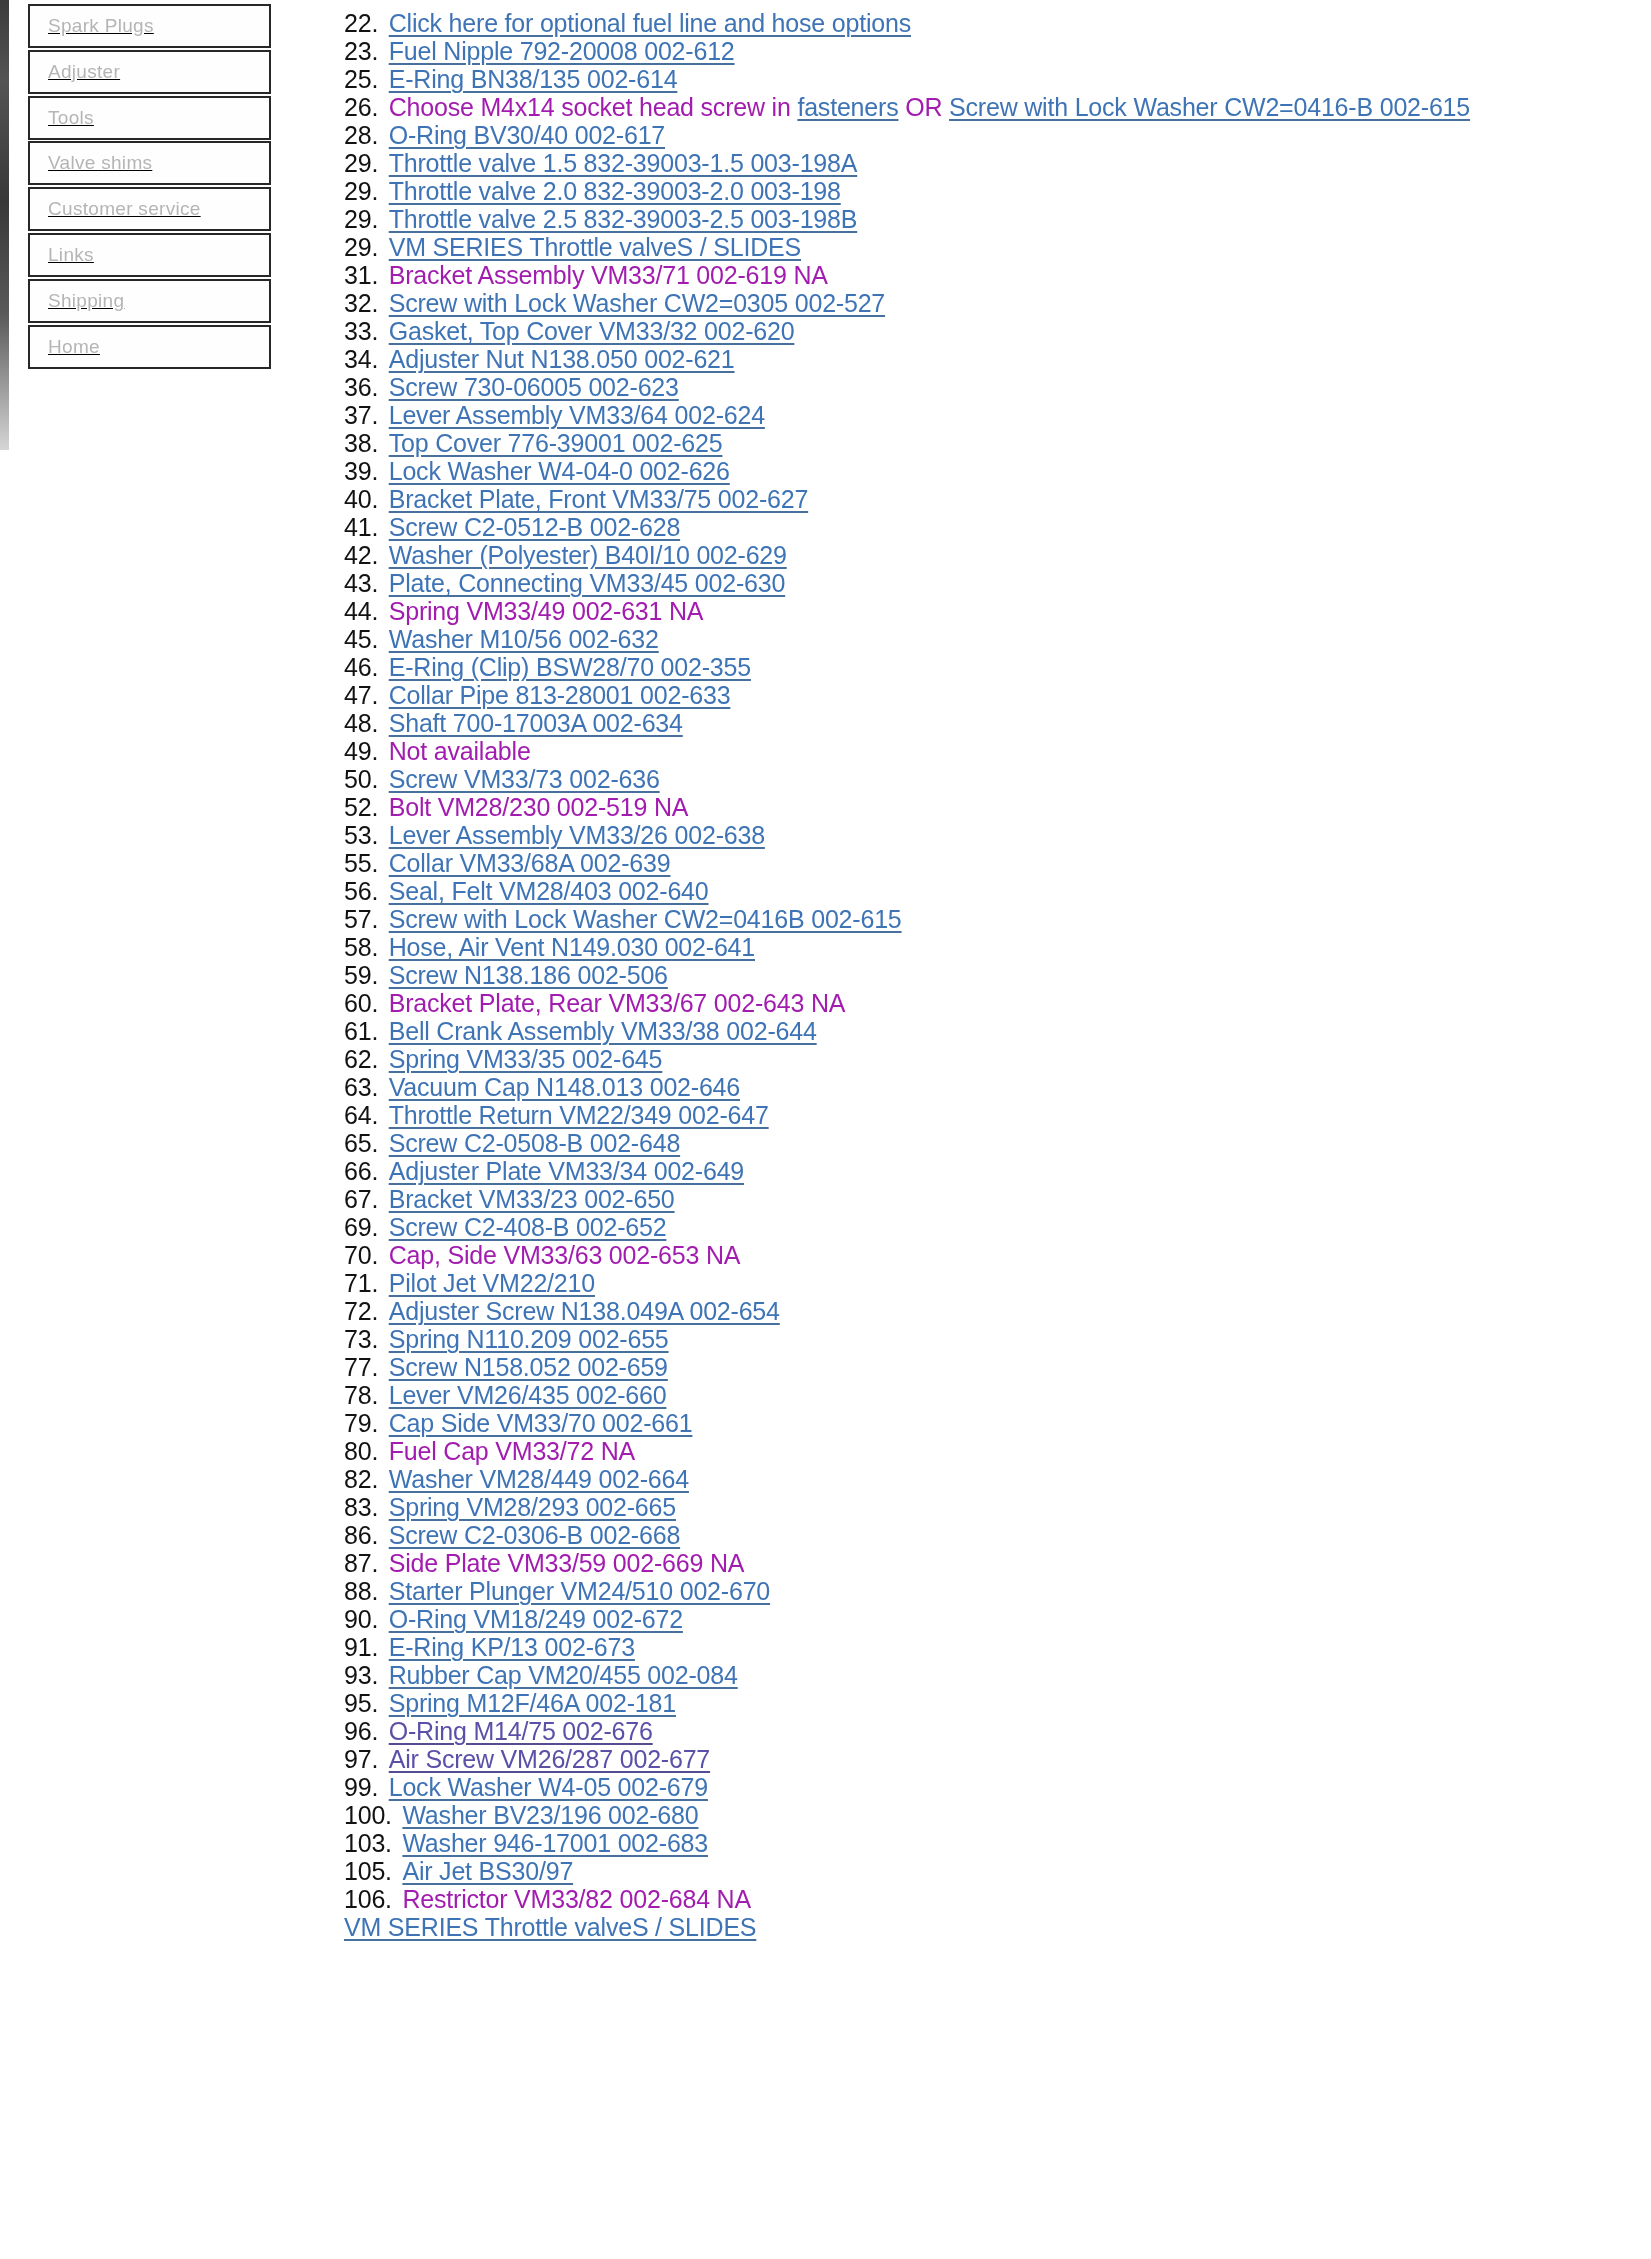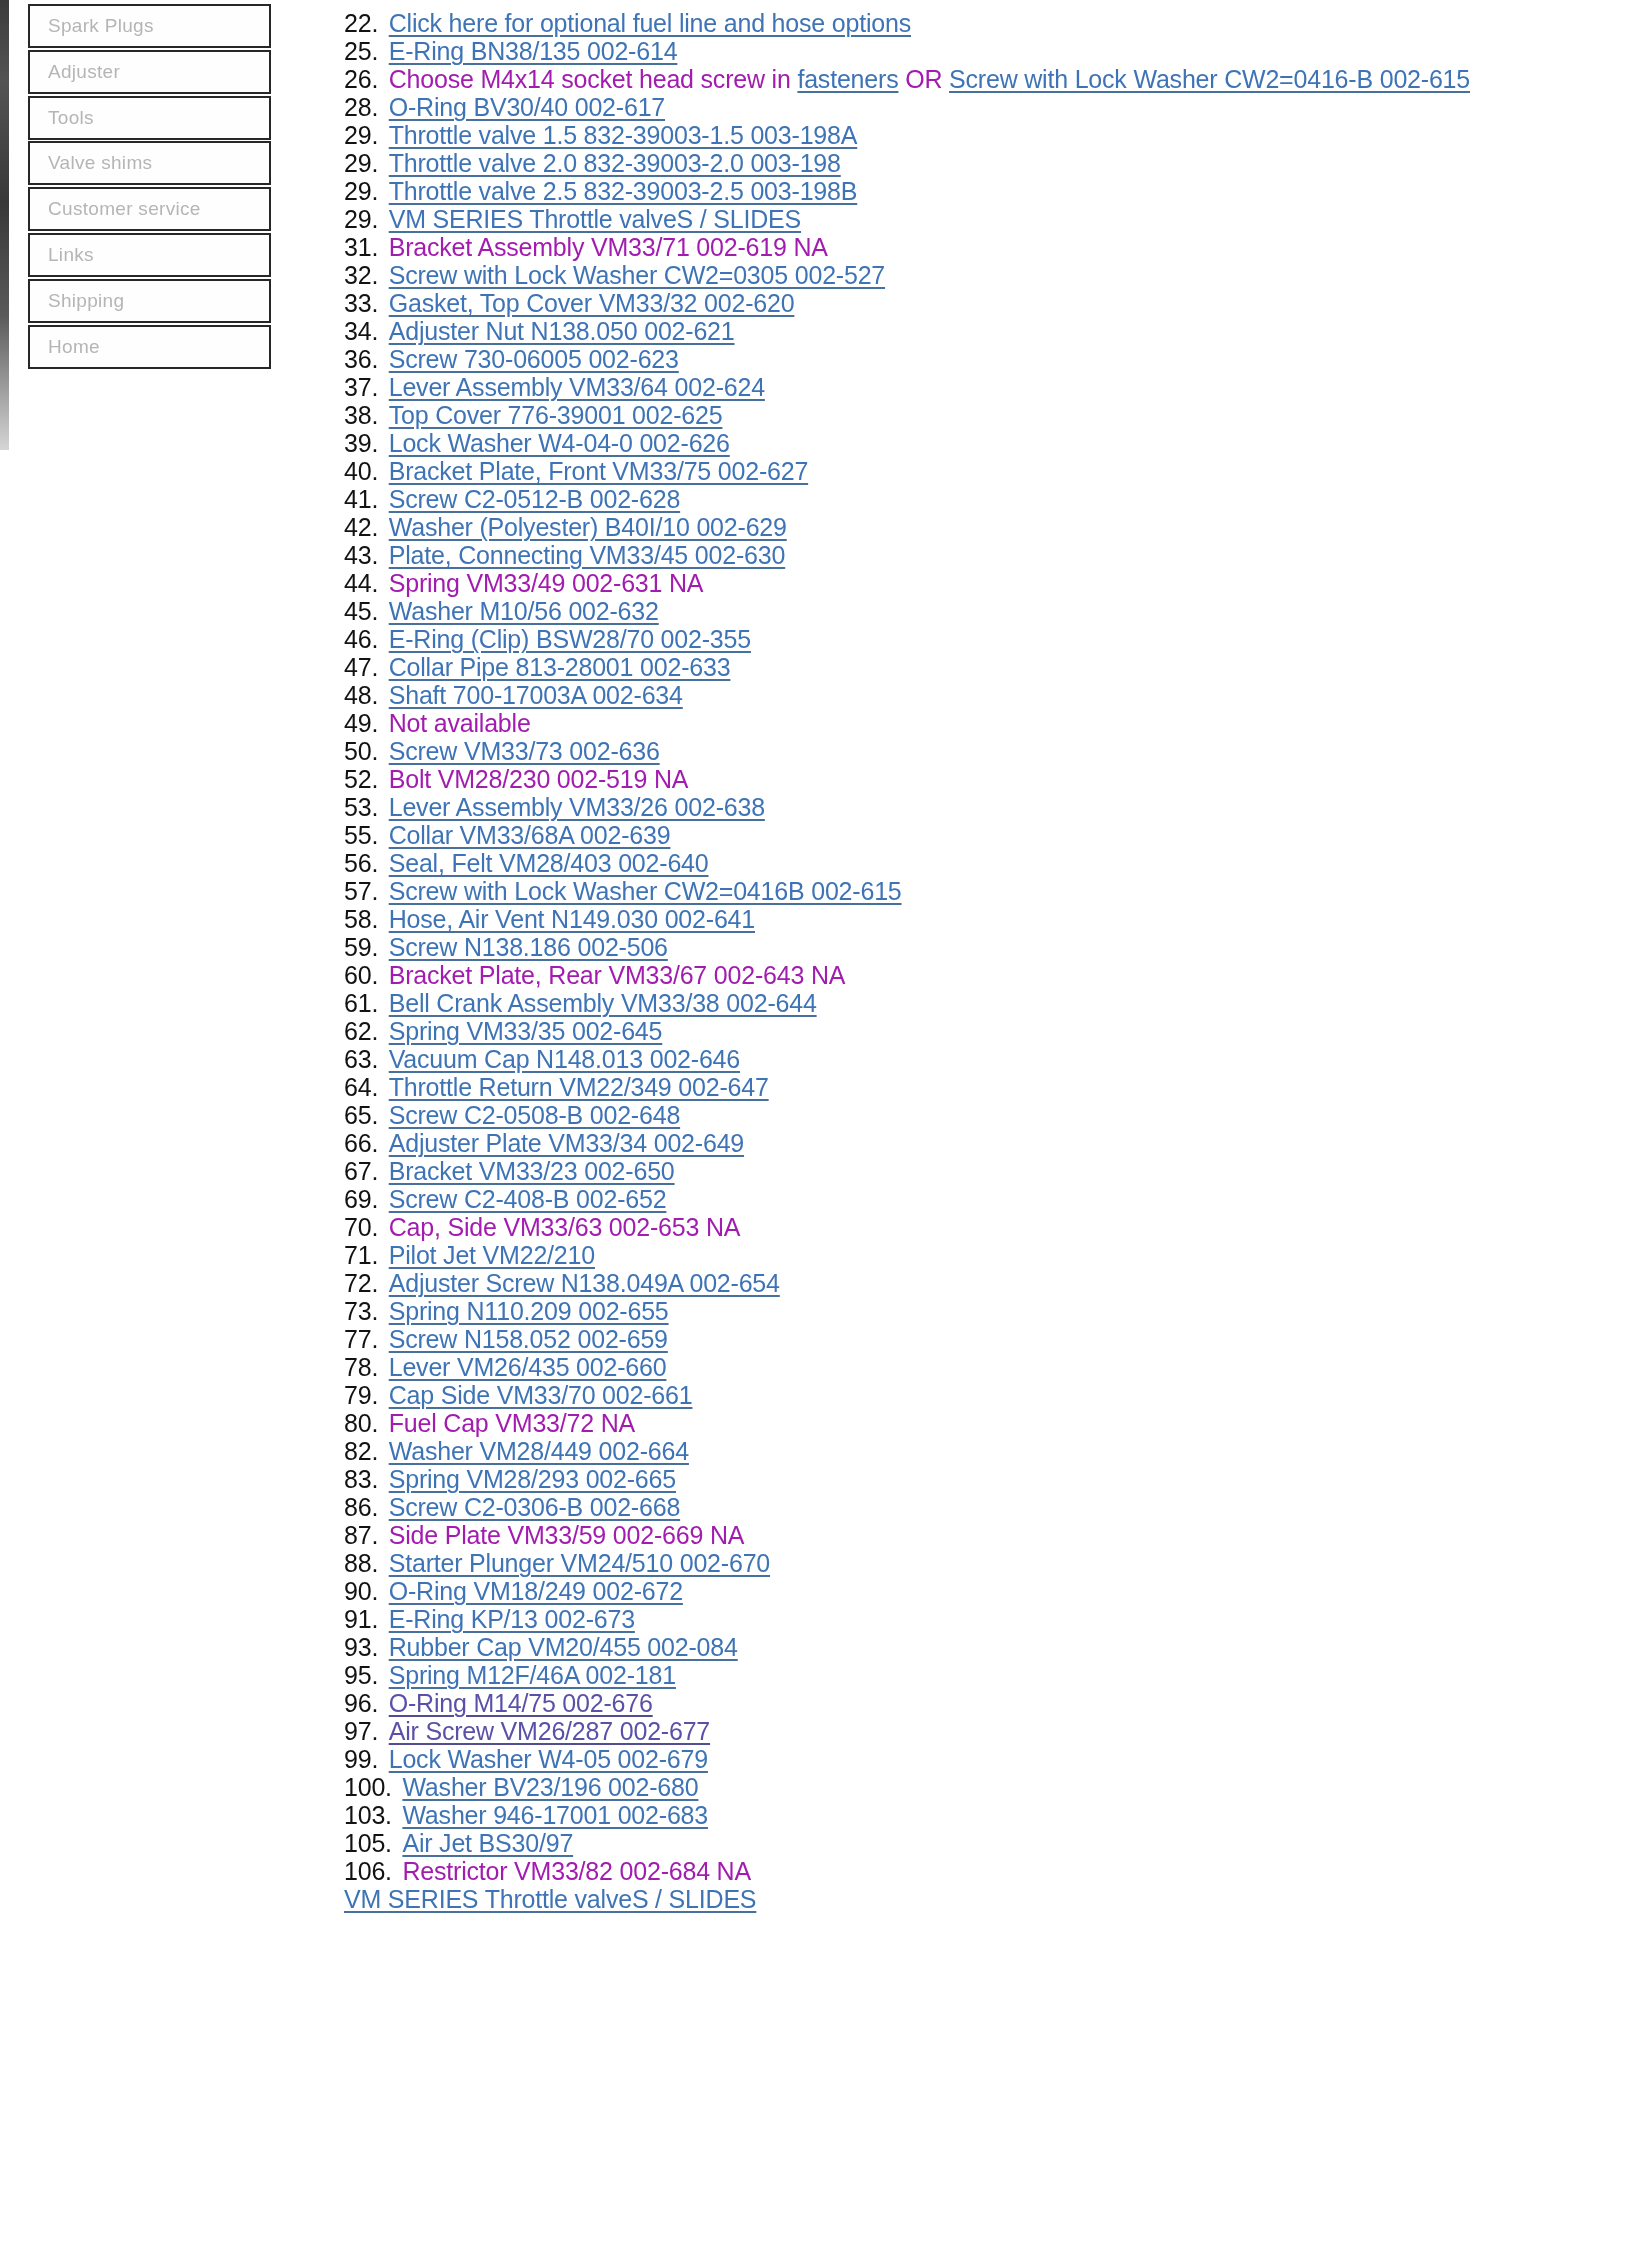--- a/index.html
+++ b/index.html
@@ -20,20 +20,21 @@
     left: 0; top: 0;
     width: 8.5px; height: 450px;
     background: linear-gradient(to bottom,
       #3b3b3b 0%, #545454 18%, #383838 45%, #5a5a5a 70%, rgba(90,90,90,0.25) 100%);
   }
   
   .sidebar {
     position: absolute;
     left: 28px; top: 3.8px;
     width: 243px;
+    text-decoration: underline;
   }
   .sb-btn {
     box-sizing: border-box;
     height: 44px;
     margin-bottom: 1.9px;
     border: 2.8px solid #272727;
     background: #fefefe;
     color: #b5b5b5;
     font-size: 19px;
     line-height: 39px;
@@ -85,20 +86,21 @@
     <div class="sb-btn">Tools</div>
     <div class="sb-btn">Valve shims</div>
     <div class="sb-btn">Customer service</div>
     <div class="sb-btn">Links</div>
     <div class="sb-btn">Shipping</div>
     <div class="sb-btn">Home</div>
   </div>
 
 <div class="parts-list">
     <div class="row"><span class="num">22.&nbsp;</span><span class="lnk">Click here for optional fuel line and hose options</span></div>
+    <div class="row"><span class="num">23.&nbsp;</span><span class="lnk">Fuel Nipple 792-20008 002-612</span></div>
     <div class="row"><span class="num">25.&nbsp;</span><span class="lnk">E-Ring BN38/135 002-614</span></div>
     <div class="row"><span class="num">26.&nbsp;</span><span class="plain">Choose M4x14 socket head screw in </span><span class="lnk">fasteners</span><span class="plain"> OR </span><span class="lnk">Screw with Lock Washer CW2=0416-B 002-615</span></div>
     <div class="row"><span class="num">28.&nbsp;</span><span class="lnk">O-Ring BV30/40 002-617</span></div>
     <div class="row"><span class="num">29.&nbsp;</span><span class="lnk">Throttle valve 1.5 832-39003-1.5 003-198A</span></div>
     <div class="row"><span class="num">29.&nbsp;</span><span class="lnk">Throttle valve 2.0 832-39003-2.0 003-198</span></div>
     <div class="row"><span class="num">29.&nbsp;</span><span class="lnk">Throttle valve 2.5 832-39003-2.5 003-198B</span></div>
     <div class="row"><span class="num">29.&nbsp;</span><span class="lnk">VM SERIES Throttle valveS / SLIDES</span></div>
     <div class="row"><span class="num">31.&nbsp;</span><span class="plain">Bracket Assembly VM33/71 002-619 NA</span></div>
     <div class="row"><span class="num">32.&nbsp;</span><span class="lnk">Screw with Lock Washer CW2=0305 002-527</span></div>
     <div class="row"><span class="num">33.&nbsp;</span><span class="lnk">Gasket, Top Cover VM33/32 002-620</span></div>

